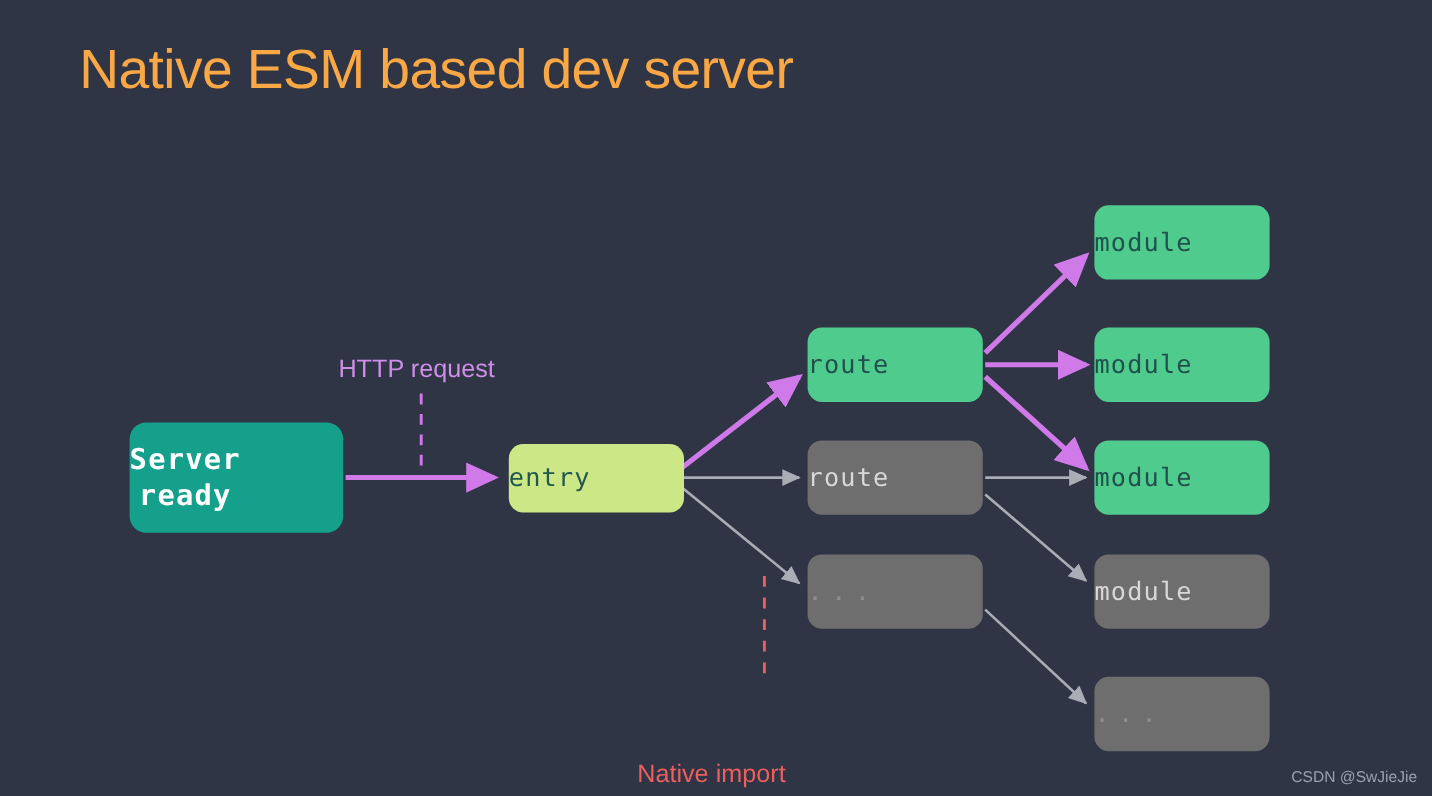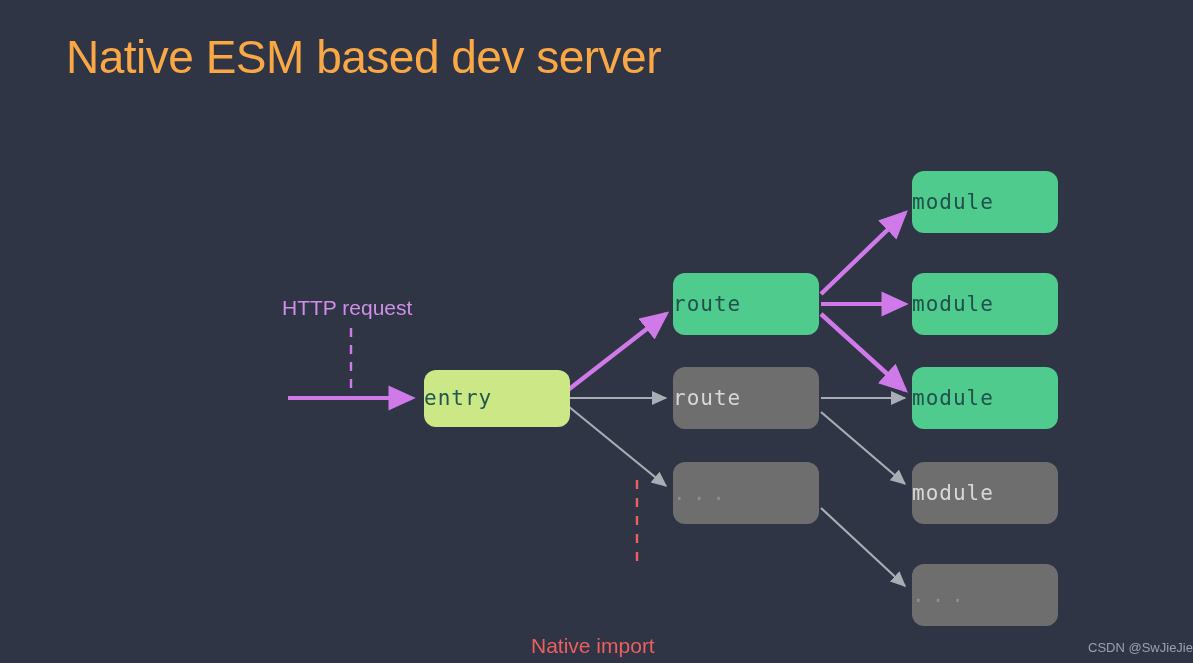--- a/index.html
+++ b/index.html
@@ -90,21 +90,21 @@
   }
   #dyn-label {
     left: 531px;
     top: 572px;
     font-size: 21px;
     color: #ec5f5f;
     line-height: 1.4;
   }
   #watermark {
     position: absolute;
-    right: 0;
+    right: 12px;
     bottom: 8px;
     font-size: 13px;
     color: #9aa0ad;
     font-family: "Liberation Sans", sans-serif;
   }
 </style>
 </head>
 <body>
 
 <div id="slide">
@@ -139,20 +139,26 @@
 
     <line x1="821" y1="314" x2="905" y2="390" stroke="#cf7ae8" stroke-width="4.4" marker-end="url(#arrow-purple)"></line>
 
     <line x1="821" y1="398" x2="905" y2="398" stroke="#a9adb5" stroke-width="2.2" marker-end="url(#arrow-gray)"></line>
 
     <line x1="821" y1="412" x2="905" y2="484" stroke="#a9adb5" stroke-width="2.2" marker-end="url(#arrow-gray)"></line>
 
     <line x1="821" y1="508" x2="905" y2="586" stroke="#a9adb5" stroke-width="2.2" marker-end="url(#arrow-gray)"></line>
   </svg>
 
+  <div class="node server" style="left:108px; top:352px; width:178px; height:92px;">
+    <span>
+      <span>Server</span><br>
+      <span>ready</span>
+    </span>
+  </div>
 
   <div class="node entry" style="left:424px; top:370px; width:146px; height:57px;">
     <span>entry</span>
   </div>
 
   <div class="node green" style="left:673px; top:273px; width:146px; height:62px;">
     <span>route</span>
   </div>
 
   <div class="node gray" style="left:673px; top:367px; width:146px; height:62px;">

